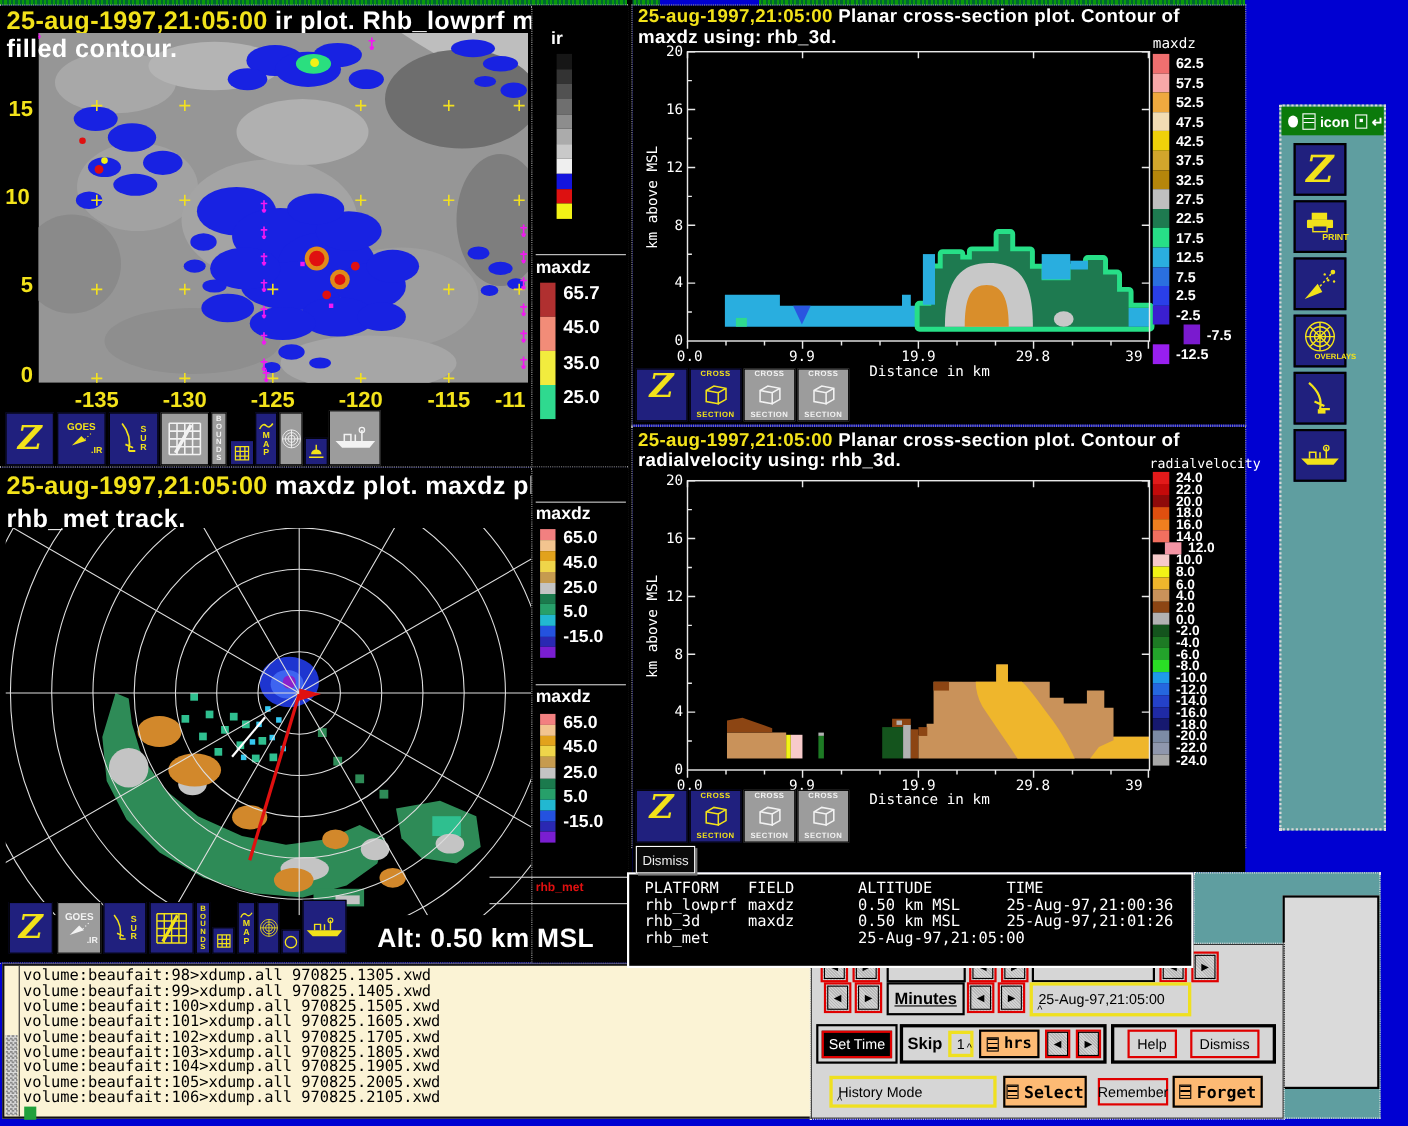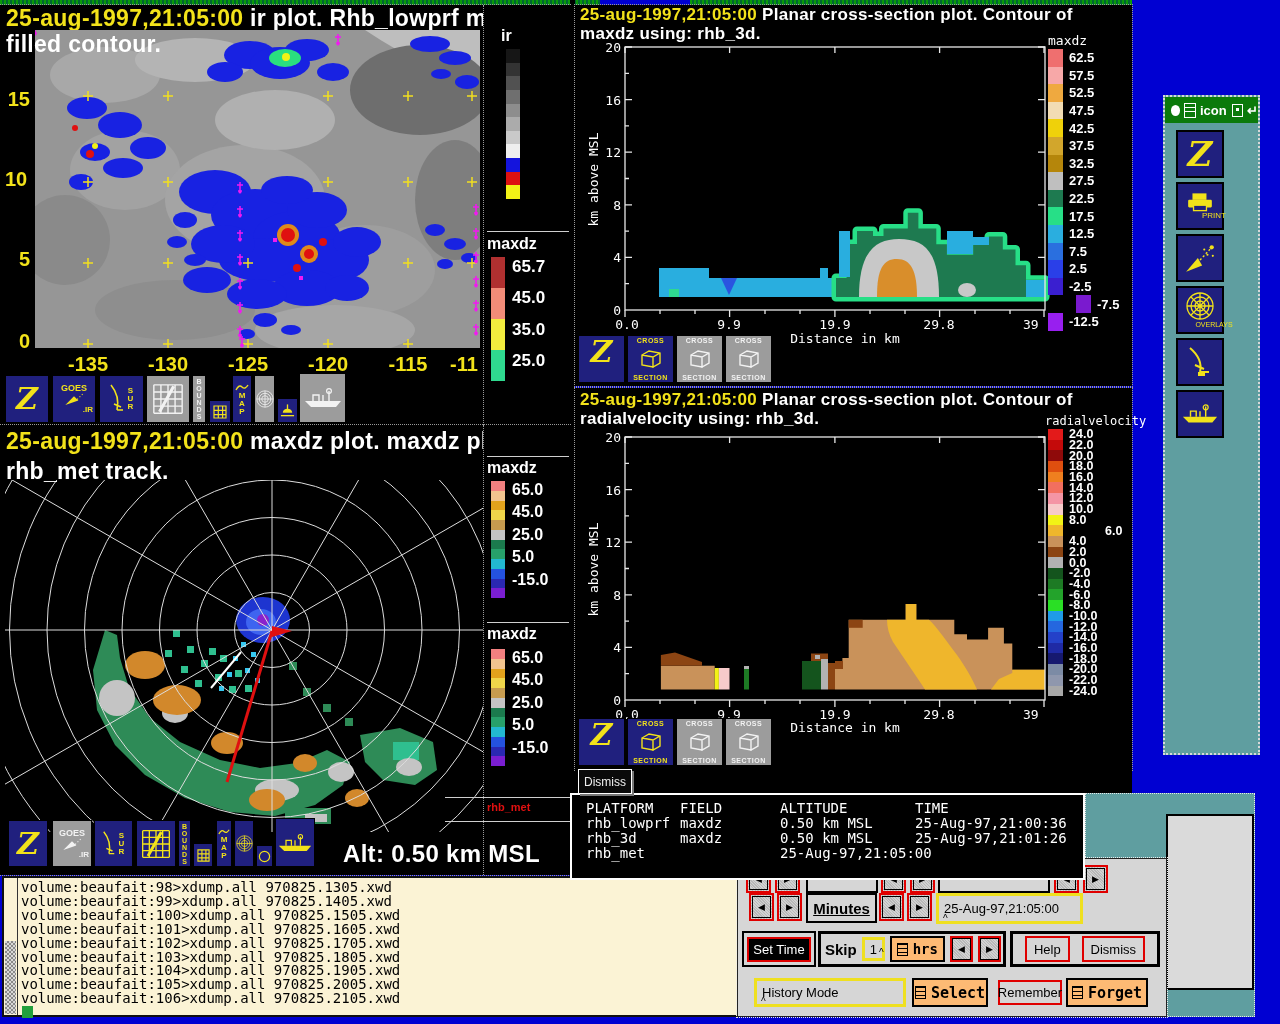--- a/index.html
+++ b/index.html
@@ -65,21 +65,21 @@
   .blkw{position:absolute;border:2px solid #000;box-sizing:border-box;display:flex;
     align-items:center;justify-content:center;}
   .bold15{font-weight:bold;font-size:15px;color:#000;}
   
   .pal{position:absolute;background:#5F9EA0;border:2px dotted #d8d8d8;box-sizing:border-box;}
   .palttl{position:absolute;left:0;top:0;right:0;height:26px;background:#0B7A0B;display:flex;
     align-items:center;color:#fff;font-size:13px;font-weight:bold;}
   .pbtn{position:absolute;left:11px;width:48px;height:48px;background:#20207E;border:2px solid #000;
     box-sizing:border-box;color:#F2E21A;display:flex;flex-direction:column;align-items:center;
     justify-content:center;}
-  .plab{font-size:8px;font-weight:normal;line-height:8px;margin-left:28px;}
+  .plab{font-size:8px;font-weight:bold;line-height:8px;margin-left:28px;}
   svg{display:block;}
 </style>
 </head>
 <body>
 
 <div class="abs" style="left:0;top:0;width:600px;height:5px;background:repeating-linear-gradient(90deg,#0a9a0a 0 2px,#063 2px 4px);"></div>
 <div class="abs" style="left:690px;top:0;width:442px;height:5px;background:repeating-linear-gradient(90deg,#0a9a0a 0 2px,#063 2px 4px);"></div>
 <div class="abs" style="left:570px;top:0;width:5px;height:875px;background:#000;"></div>
 
 <div class="win dotb" style="left:0;top:5px;width:570px;height:420px;">
@@ -680,33 +680,33 @@
         <span class="clb" style="font: bold 12.5px &quot;Liberation Sans&quot;, sans-serif;">18.0</span>
       </div>
       <div class="crow" style="height: 10.7px;">
         <span class="csw" style="background: rgb(239, 127, 31);"></span>
         <span class="clb" style="font: bold 12.5px &quot;Liberation Sans&quot;, sans-serif;">16.0</span>
       </div>
       <div class="crow" style="height: 10.7px;">
         <span class="csw" style="background: rgb(242, 111, 95);"></span>
         <span class="clb" style="font: bold 12.5px &quot;Liberation Sans&quot;, sans-serif;">14.0</span>
       </div>
-      <div class="crow" style="height: 10.7px;">
+      <div class="crow" style="height: 10.7px; margin-left: 11px;">
         <span class="csw" style="background: rgb(244, 149, 165);"></span>
         <span class="clb" style="font: bold 12.5px &quot;Liberation Sans&quot;, sans-serif;">12.0</span>
       </div>
       <div class="crow" style="height: 10.7px;">
         <span class="csw" style="background: rgb(247, 202, 202);"></span>
         <span class="clb" style="font: bold 12.5px &quot;Liberation Sans&quot;, sans-serif;">10.0</span>
       </div>
       <div class="crow" style="height: 10.7px;">
         <span class="csw" style="background: rgb(242, 242, 22);"></span>
         <span class="clb" style="font: bold 12.5px &quot;Liberation Sans&quot;, sans-serif;">8.0</span>
       </div>
-      <div class="crow" style="height: 10.7px; gap: 36px;">
+      <div class="crow" style="height: 10.7px;">
         <span class="csw" style="background: rgb(239, 182, 44);"></span>
         <span class="clb" style="font: bold 12.5px &quot;Liberation Sans&quot;, sans-serif;">6.0</span>
       </div>
       <div class="crow" style="height: 10.7px;">
         <span class="csw" style="background: rgb(201, 146, 90);"></span>
         <span class="clb" style="font: bold 12.5px &quot;Liberation Sans&quot;, sans-serif;">4.0</span>
       </div>
       <div class="crow" style="height: 10.7px;">
         <span class="csw" style="background: rgb(140, 69, 19);"></span>
         <span class="clb" style="font: bold 12.5px &quot;Liberation Sans&quot;, sans-serif;">2.0</span>

